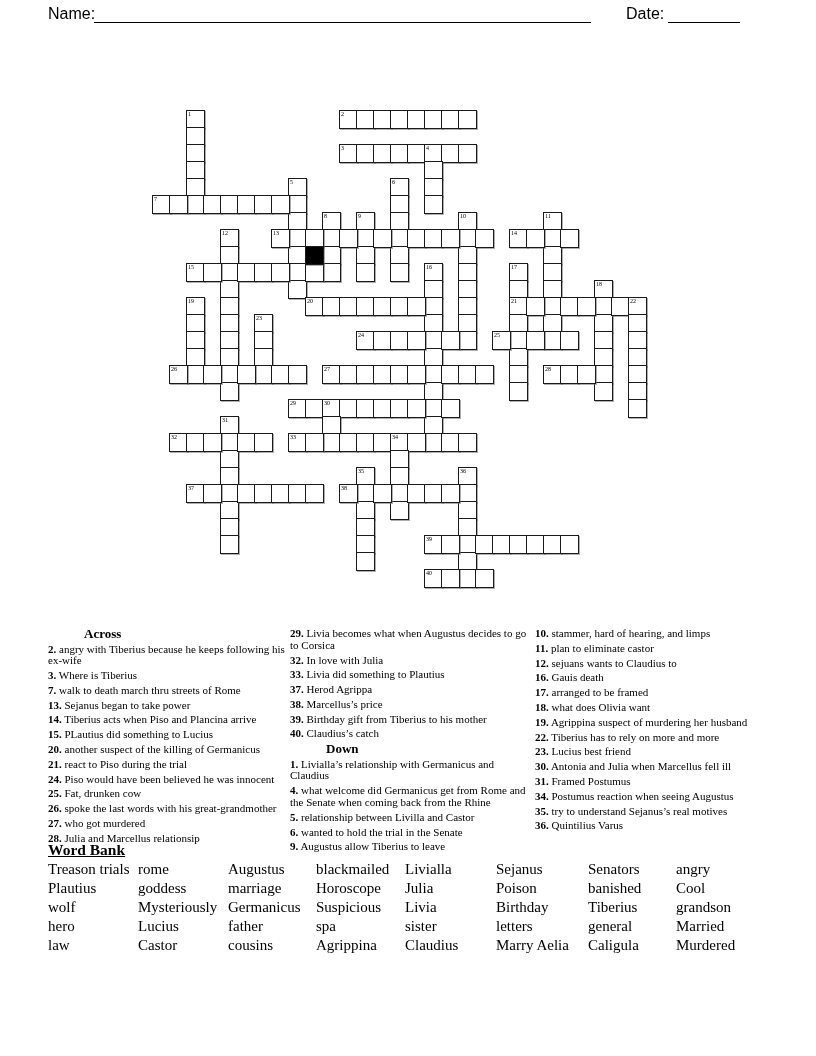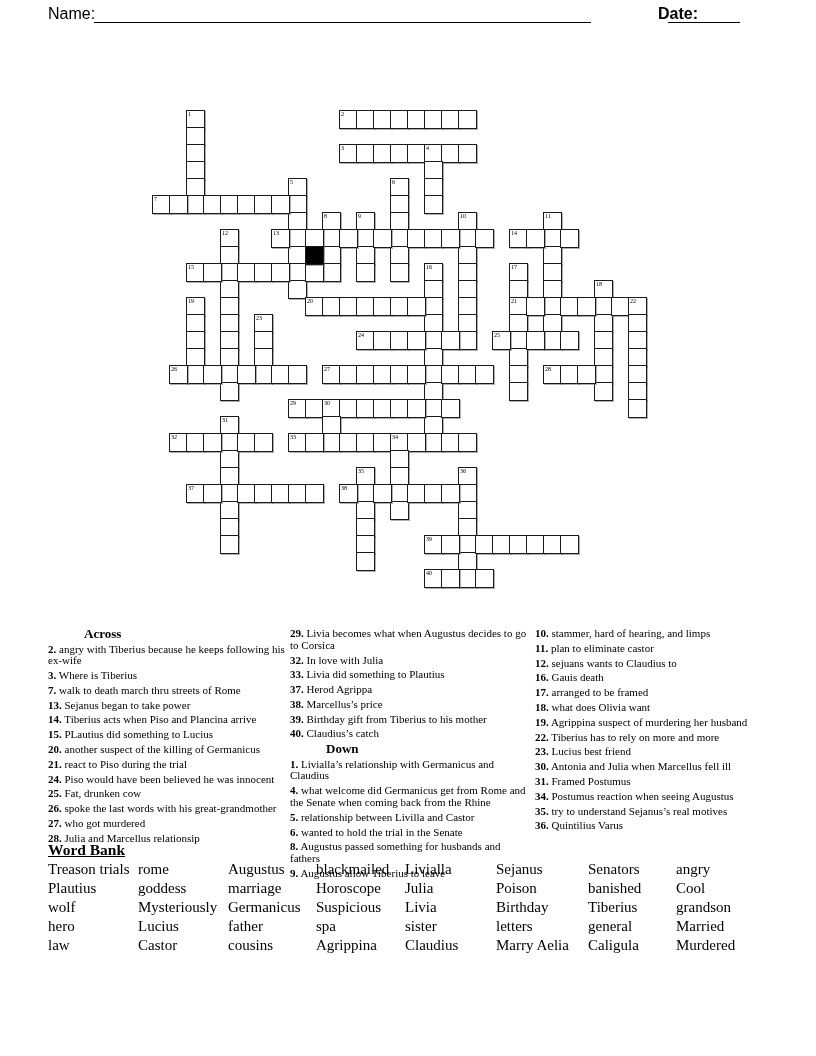--- a/index.html
+++ b/index.html
@@ -3,21 +3,21 @@
 <meta charset="utf-8">
 <style>
   html,body{margin:0;padding:0;background:#ffffff;}
   .page{position:relative;width:816px;height:1056px;background:#fff;overflow:hidden;
         font-family:"Liberation Serif", serif;color:#000;}
 
   
   .hdr-label{position:absolute;top:5px;font-family:"Liberation Sans", sans-serif;
              font-size:16px;line-height:18px;}
   #name-label{left:48px;}
-  #date-label{left:658px;font-weight:bold;}
+  #date-label{left:626px;}
   .write-line{position:absolute;top:0;height:22px;border-bottom:1.4px solid #000;}
   #name-line{left:94px;width:497px;}
   #date-line{left:668px;width:72px;}
 
   
   #title{position:absolute;top:33px;left:0;width:816px;margin:0;text-align:center;
          font-family:"Liberation Serif", serif;font-weight:normal;font-size:45px;line-height:52px;}
 
   
   #grid{position:absolute;left:152px;top:110px;}
@@ -408,21 +408,20 @@
       <div class="clue"><b>33.</b><span> Livia did something to Plautius</span></div>
       <div class="clue"><b>37.</b><span> Herod Agrippa</span></div>
       <div class="clue"><b>38.</b><span> Marcellus’s price</span></div>
       <div class="clue"><b>39.</b><span> Birthday gift from Tiberius to his mother</span></div>
       <div class="clue"><b>40.</b><span> Claudius’s catch</span></div>
       <div class="section-head">Down</div>
       <div class="clue"><b>1.</b><span> Livialla’s relationship with Germanicus and Claudius</span></div>
       <div class="clue"><b>4.</b><span> what welcome did Germanicus get from Rome and the Senate when coming back from the Rhine</span></div>
       <div class="clue"><b>5.</b><span> relationship between Livilla and Castor</span></div>
       <div class="clue"><b>6.</b><span> wanted to hold the trial in the Senate</span></div>
-      <div class="clue"><b>8.</b><span> Augustus passed something for husbands and fathers</span></div>
       <div class="clue"><b>9.</b><span> Augustus allow Tiberius to leave</span></div>
     </div>
   <div id="clue-col-3" class="clue-col">
       <div class="clue"><b>10.</b><span> stammer, hard of hearing, and limps</span></div>
       <div class="clue"><b>11.</b><span> plan to eliminate castor</span></div>
       <div class="clue"><b>12.</b><span> sejuans wants to Claudius to</span></div>
       <div class="clue"><b>16.</b><span> Gauis death</span></div>
       <div class="clue"><b>17.</b><span> arranged to be framed</span></div>
       <div class="clue"><b>18.</b><span> what does Olivia want</span></div>
       <div class="clue"><b>19.</b><span> Agrippina suspect of murdering her husband</span></div>

